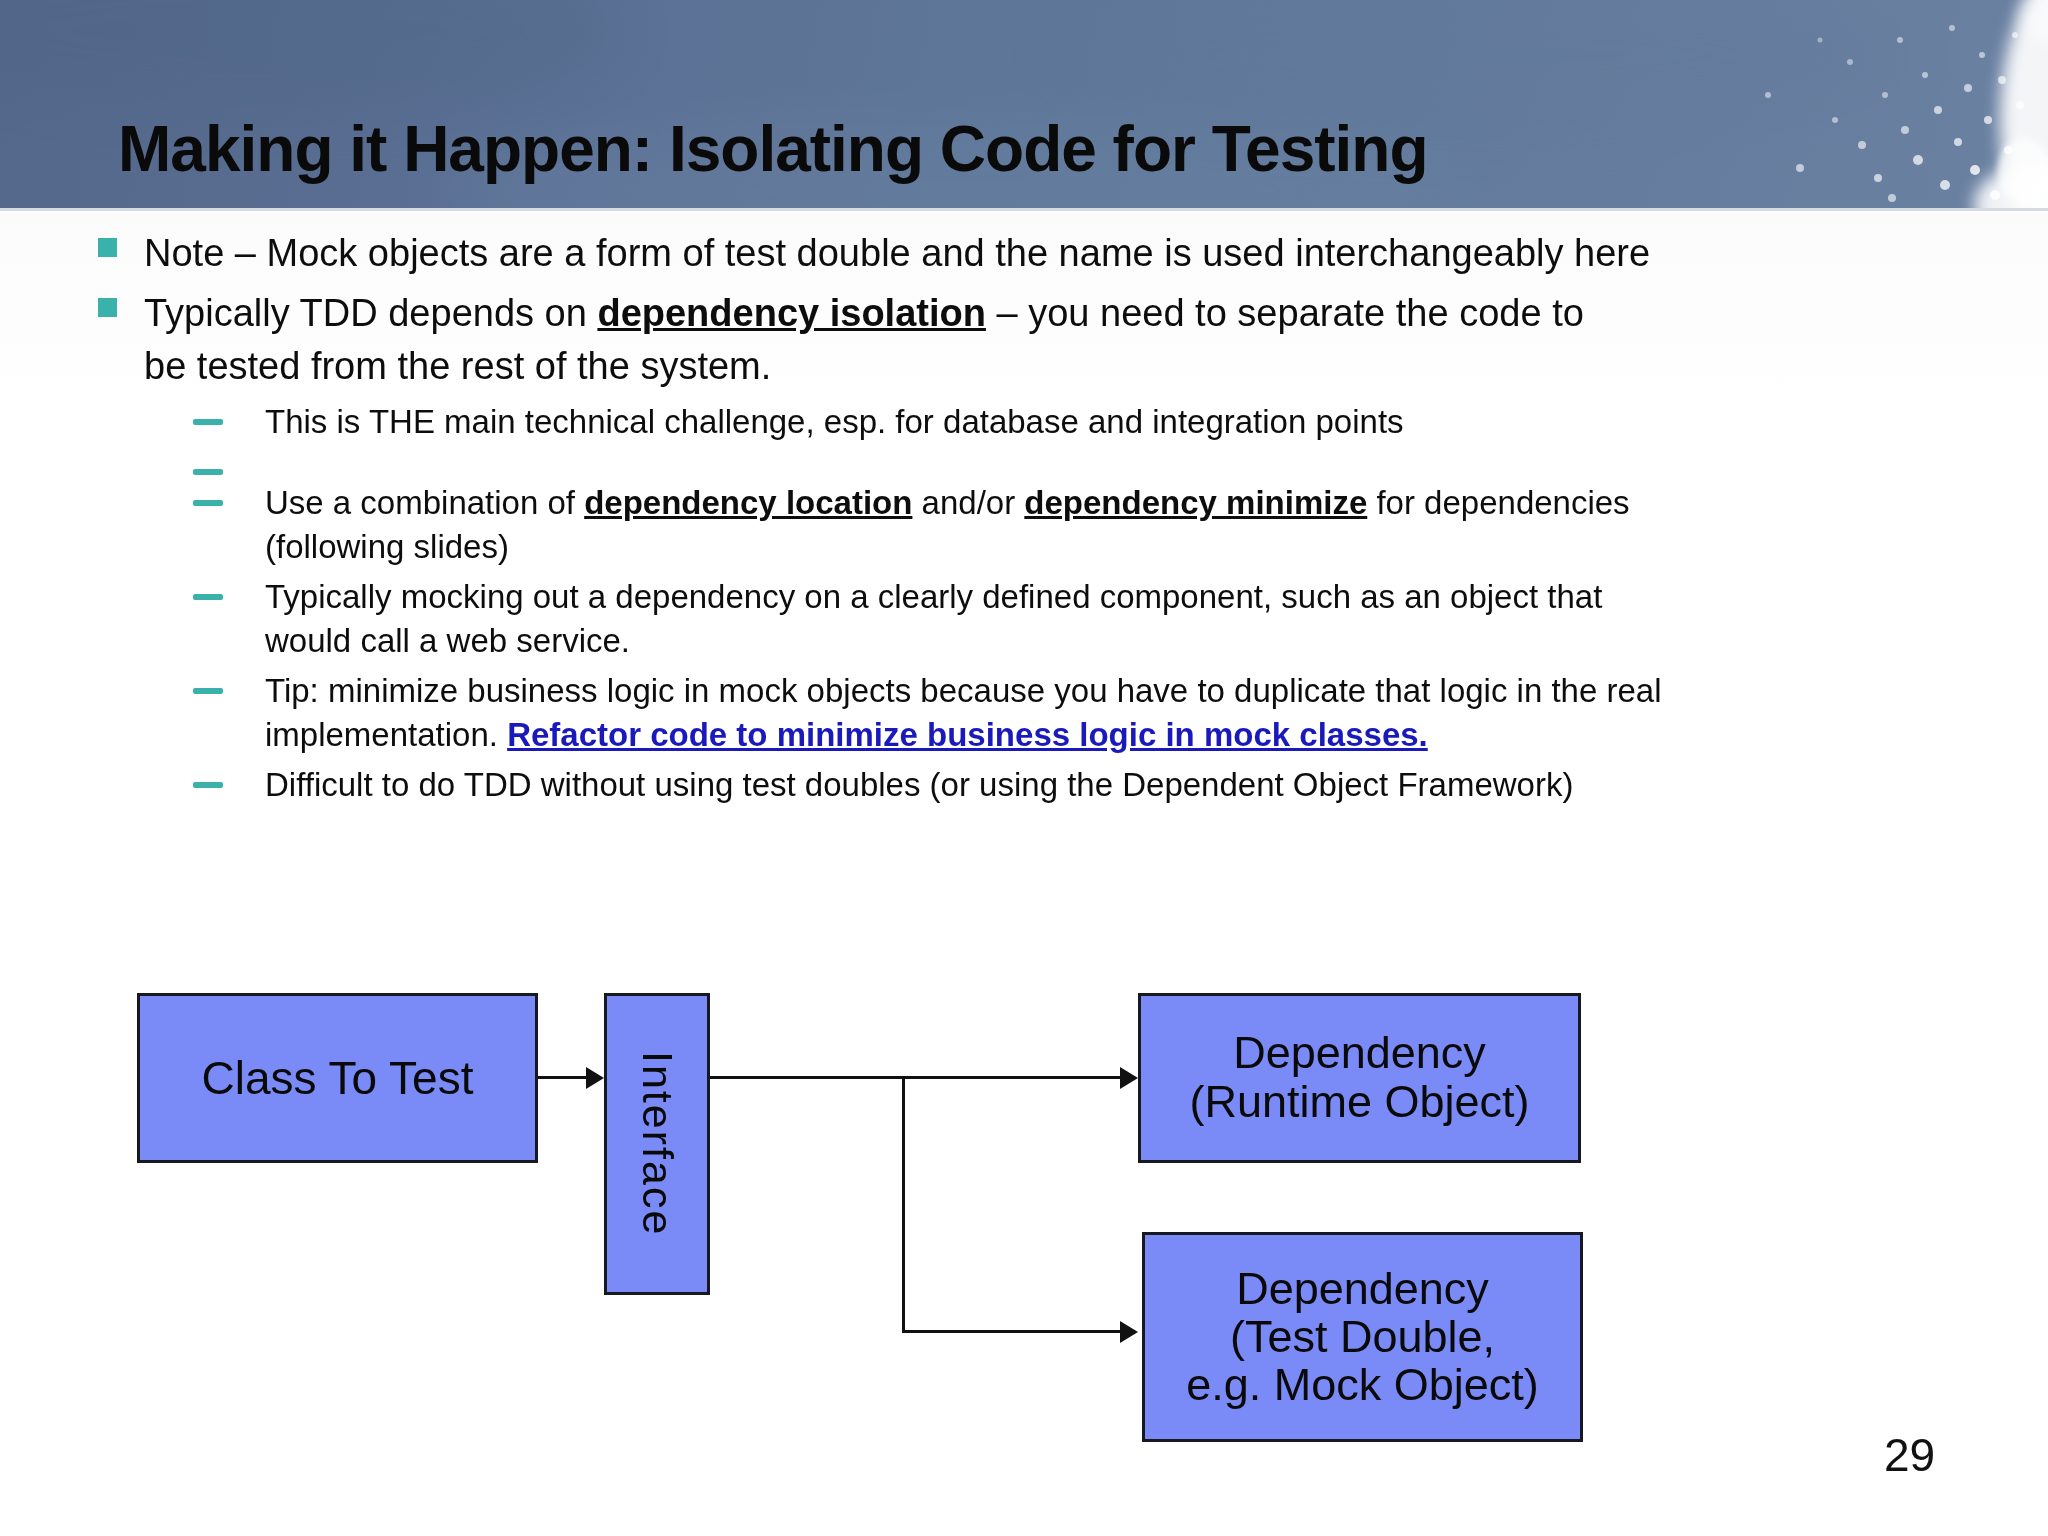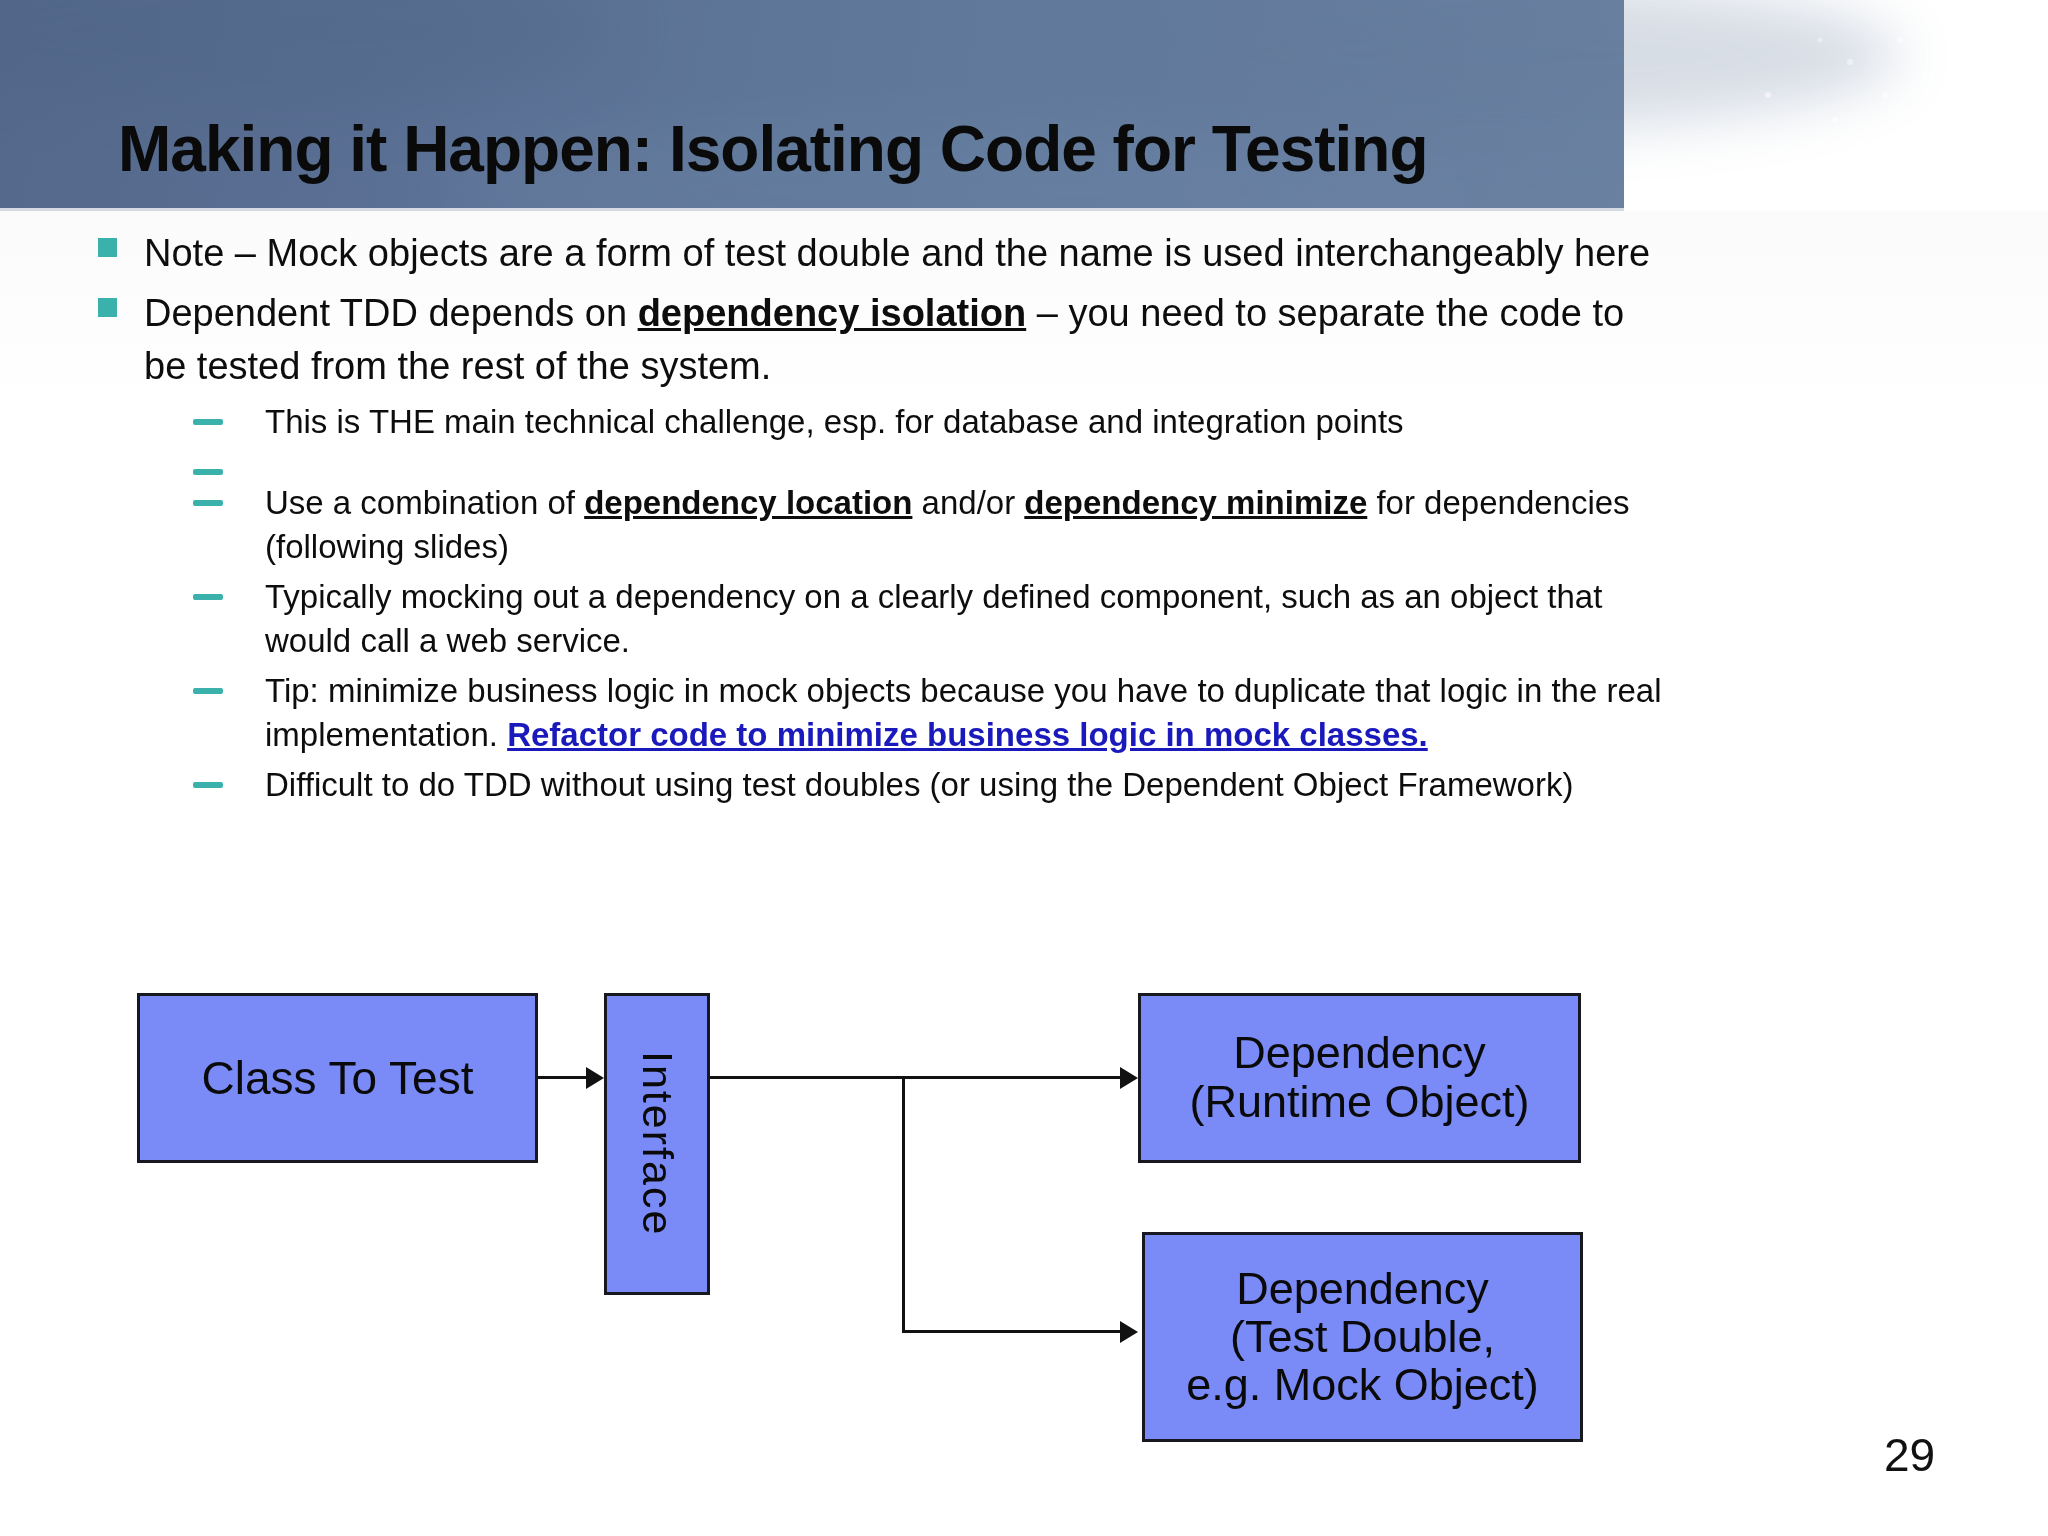--- a/index.html
+++ b/index.html
@@ -6,21 +6,21 @@
   body{
     width:2048px;height:1536px;position:relative;overflow:hidden;
     background:#ffffff;
     font-family:"Liberation Sans","DejaVu Sans",sans-serif;
     color:#0d0d0d;
   }
   .stage{position:absolute;inset:0;}
 
   
   .slide-header{
-    position:absolute;left:0;top:0;width:1624px;height:208px;
+    position:absolute;left:0;top:0;width:2048px;height:208px;
     background:linear-gradient(100deg,#54688b 0%,#5b7195 30%,#5f7899 55%,#657c9e 78%,#6a81a2 100%);
     border-bottom:3px solid #d5dae3;
   }
   .slide-header svg{position:absolute;inset:0;}
   .slide-title{
     position:absolute;left:118px;bottom:22px;margin:0;
     font-size:64px;font-weight:bold;color:#0a0a0a;
     letter-spacing:-1px;white-space:nowrap;
   }
 
@@ -128,21 +128,21 @@
 
   <main class="slide-body">
 
     <ul class="bullets" id="bullets">
         <li class="b l1">
           <span class="marker"></span>
           <span class="txt"><span>Note – Mock objects are a form of test double and the name is used interchangeably here</span></span>
         </li>
         <li class="b l1">
           <span class="marker"></span>
-          <span class="txt"><span>Dependent TDD depends on </span><span class="bold">dependency isolation</span><span> – you need to separate the code to
+          <span class="txt"><span>Typically TDD depends on </span><span class="bold">dependency isolation</span><span> – you need to separate the code to
 be tested from the rest of the system.</span></span>
         </li>
         <li class="b l2">
           <span class="marker"></span>
           <span class="txt"><span>This is THE main technical challenge, esp. for database and integration points</span></span>
         </li>
         <li class="b l2">
           <span class="marker"></span>
         </li>
         <li class="b l2">

